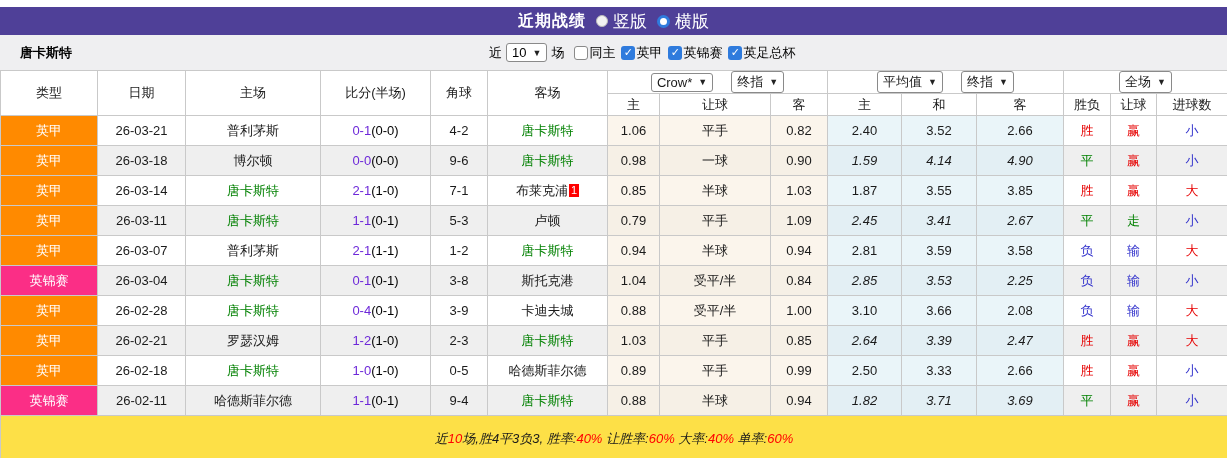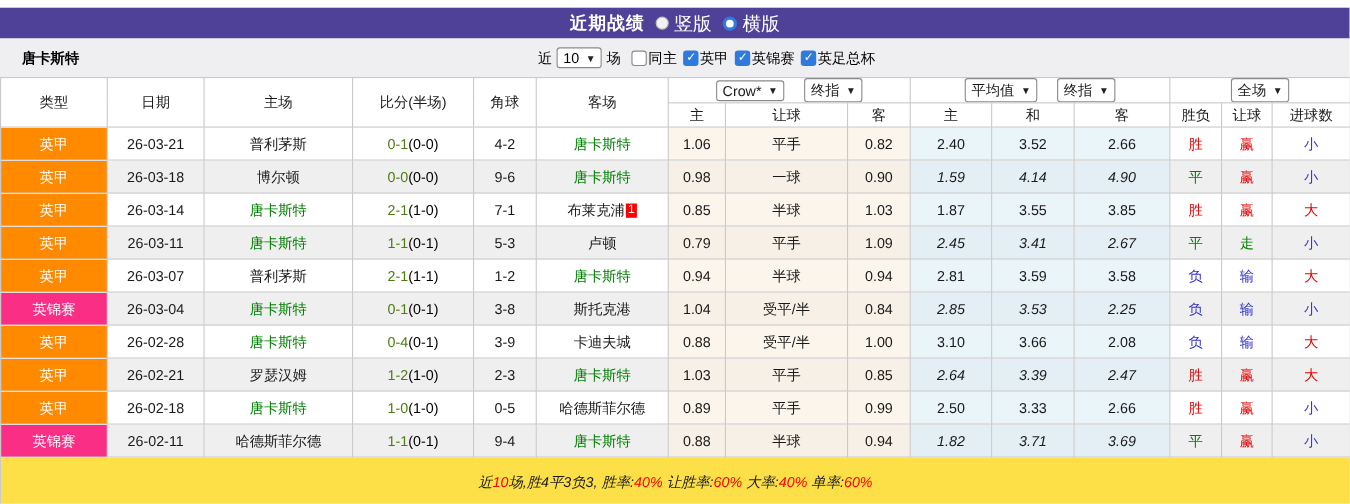--- a/index.html
+++ b/index.html
@@ -30,21 +30,21 @@
   tr.alt td.cream { background:#f6f0e6 !important; }
   td.lblue { background:#eaf5f9 !important; }
   tr.alt td.lblue { background:#e3eff4 !important;font-style:italic; }
   td.type-badge { color:#fff; font-size:13px; }
   td.type-badge.league { background:#ff8a00 !important; }
   td.type-badge.trophy { background:#fb2e86 !important; }
   .green { color:#008000 !important; }
   td.red, span.red { color:#e60000; }
   td.blue { color:#3232cc; }
   td.green-res { color:#008000; }
-  .score-main { color:#4d7c0f; }
+  .score-main { color:#6d28d9; }
   .score-half { color:#000000; }
   .sel-row-wrap { display:flex; align-items:center; justify-content:center; gap:18px; }
   .red-card-badge { display:inline-block; background:#f00; color:#fff; font-size:11px; line-height:13px; padding:0 2px; margin-left:1px; vertical-align:1px; }
   tr.footer td { height:47px; background:#fde047; font-size:13px;font-style:italic; }
   .bottom-strip { height:8px; background:#ccd4dd; }
   .f-black { color:#1a1a1a; } .f-red { color:#f00; }
 </style>
 </head>
 <body>
 

